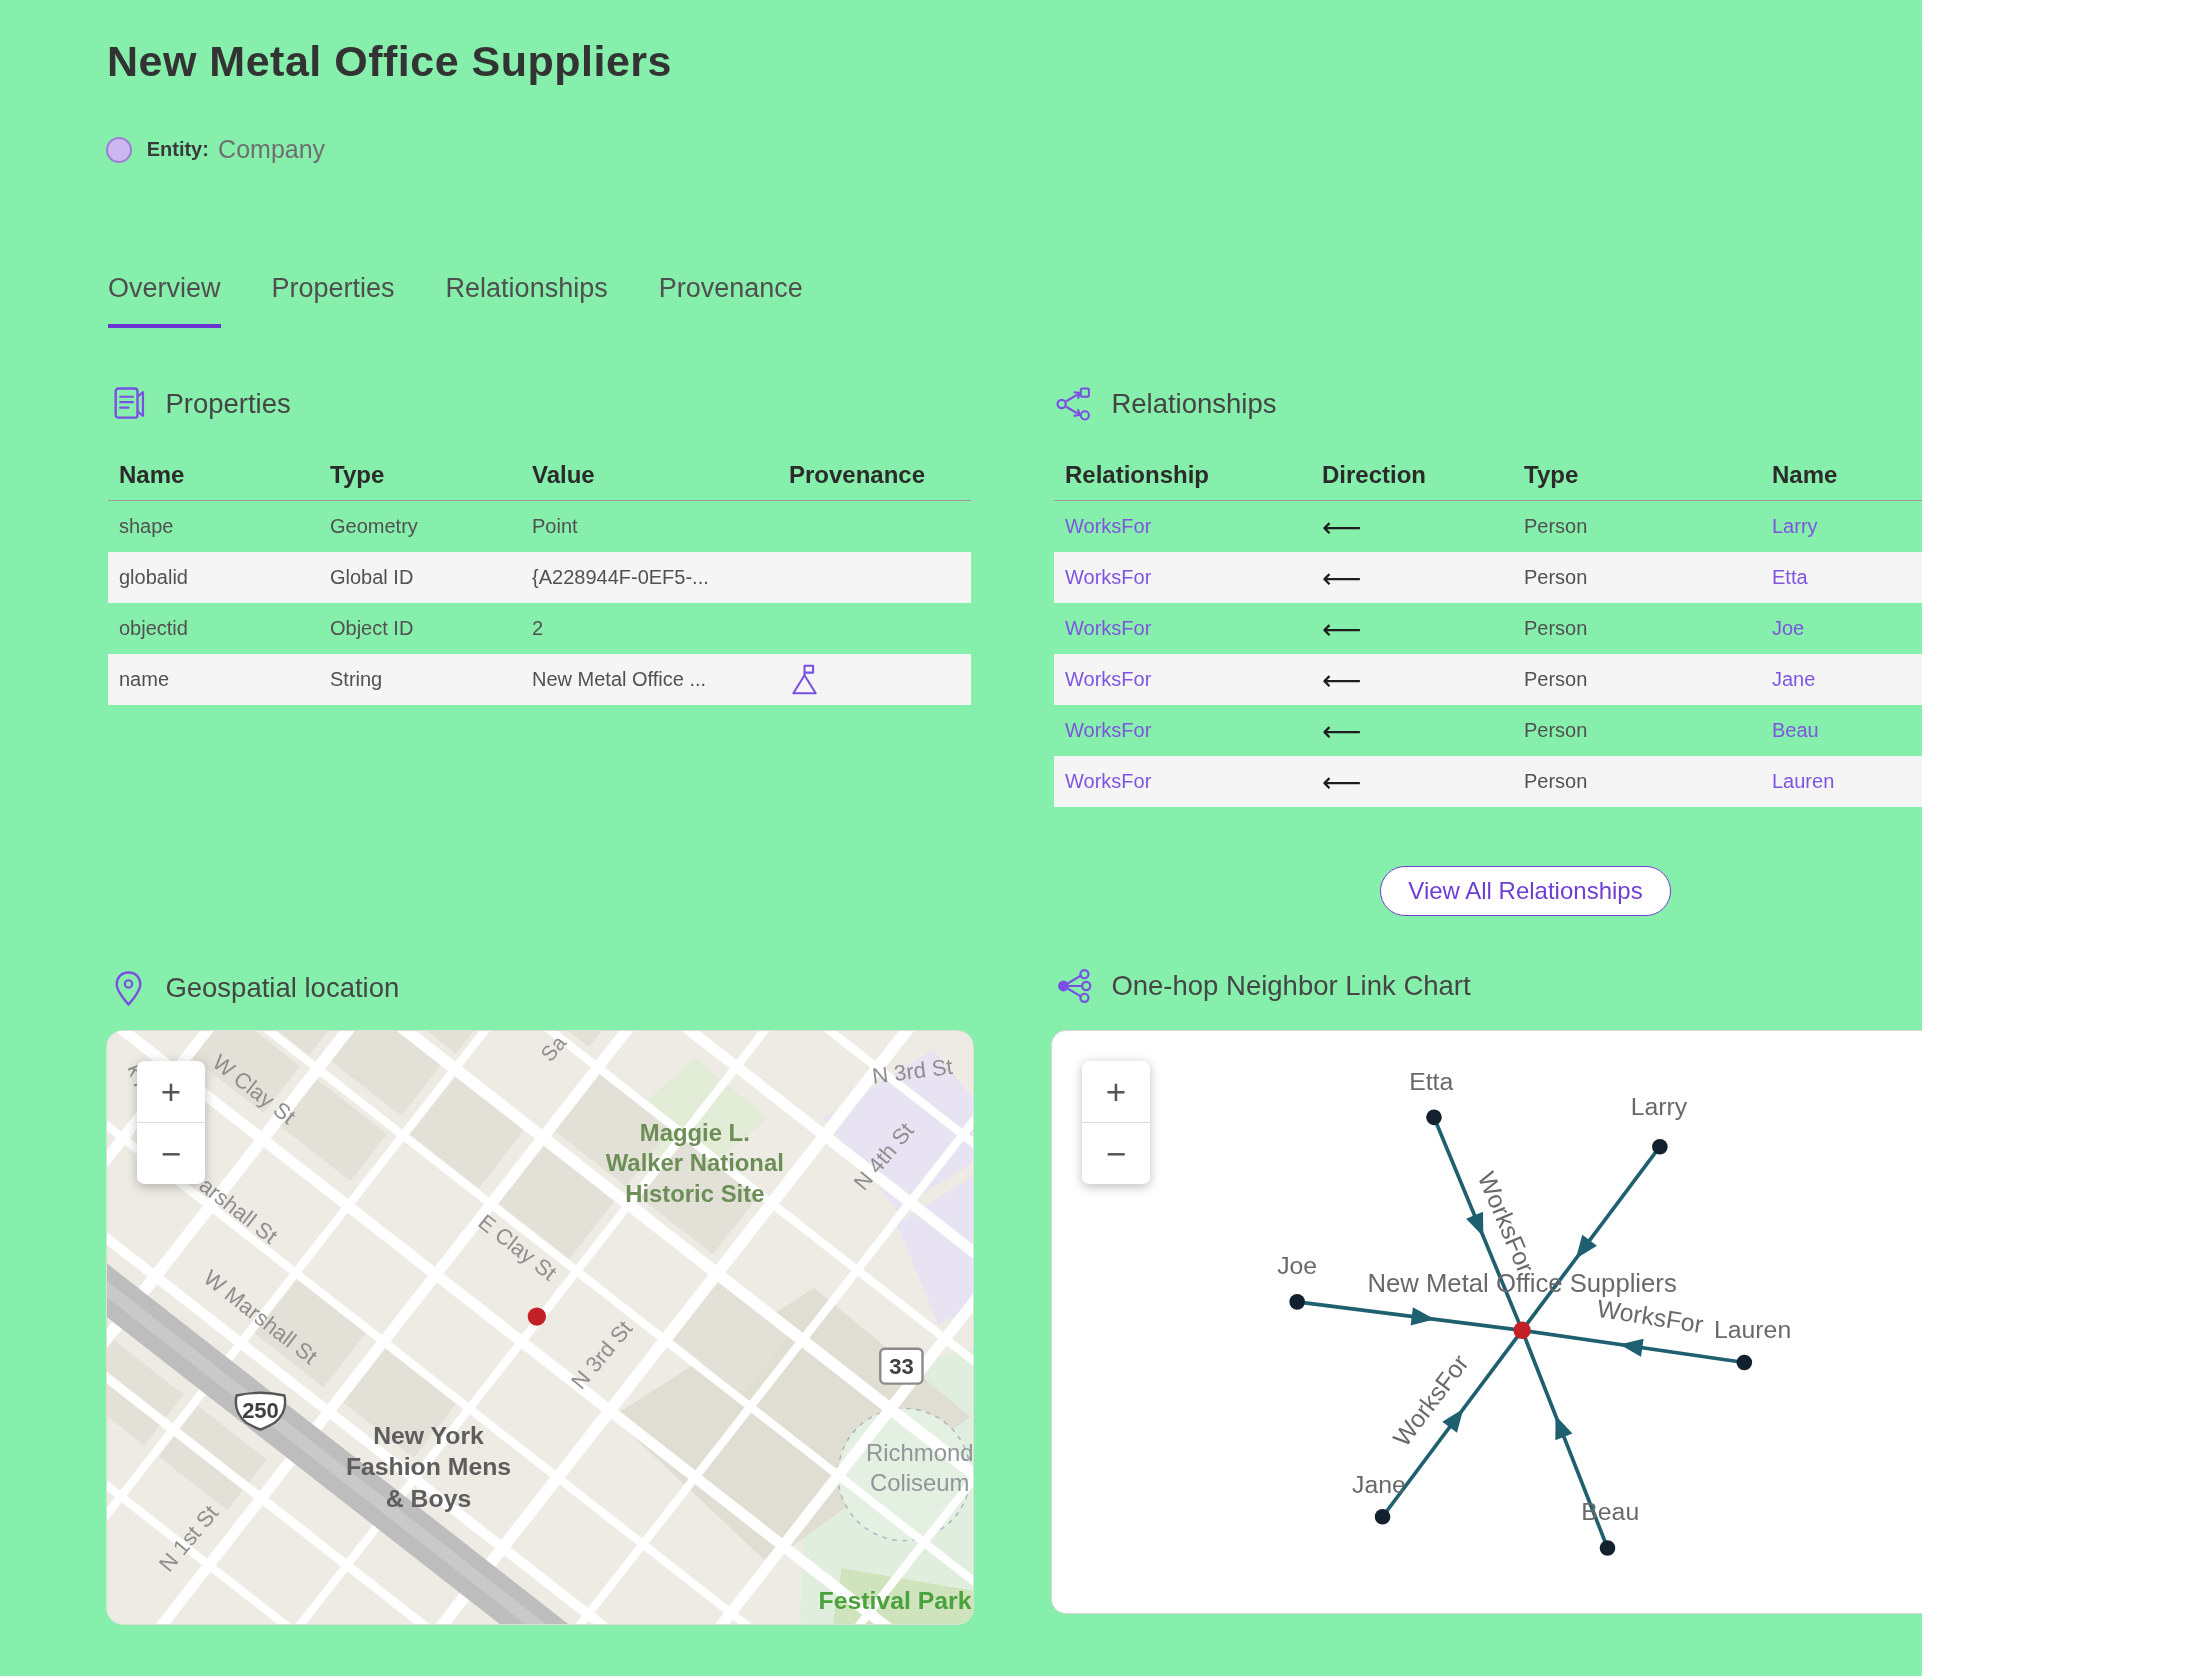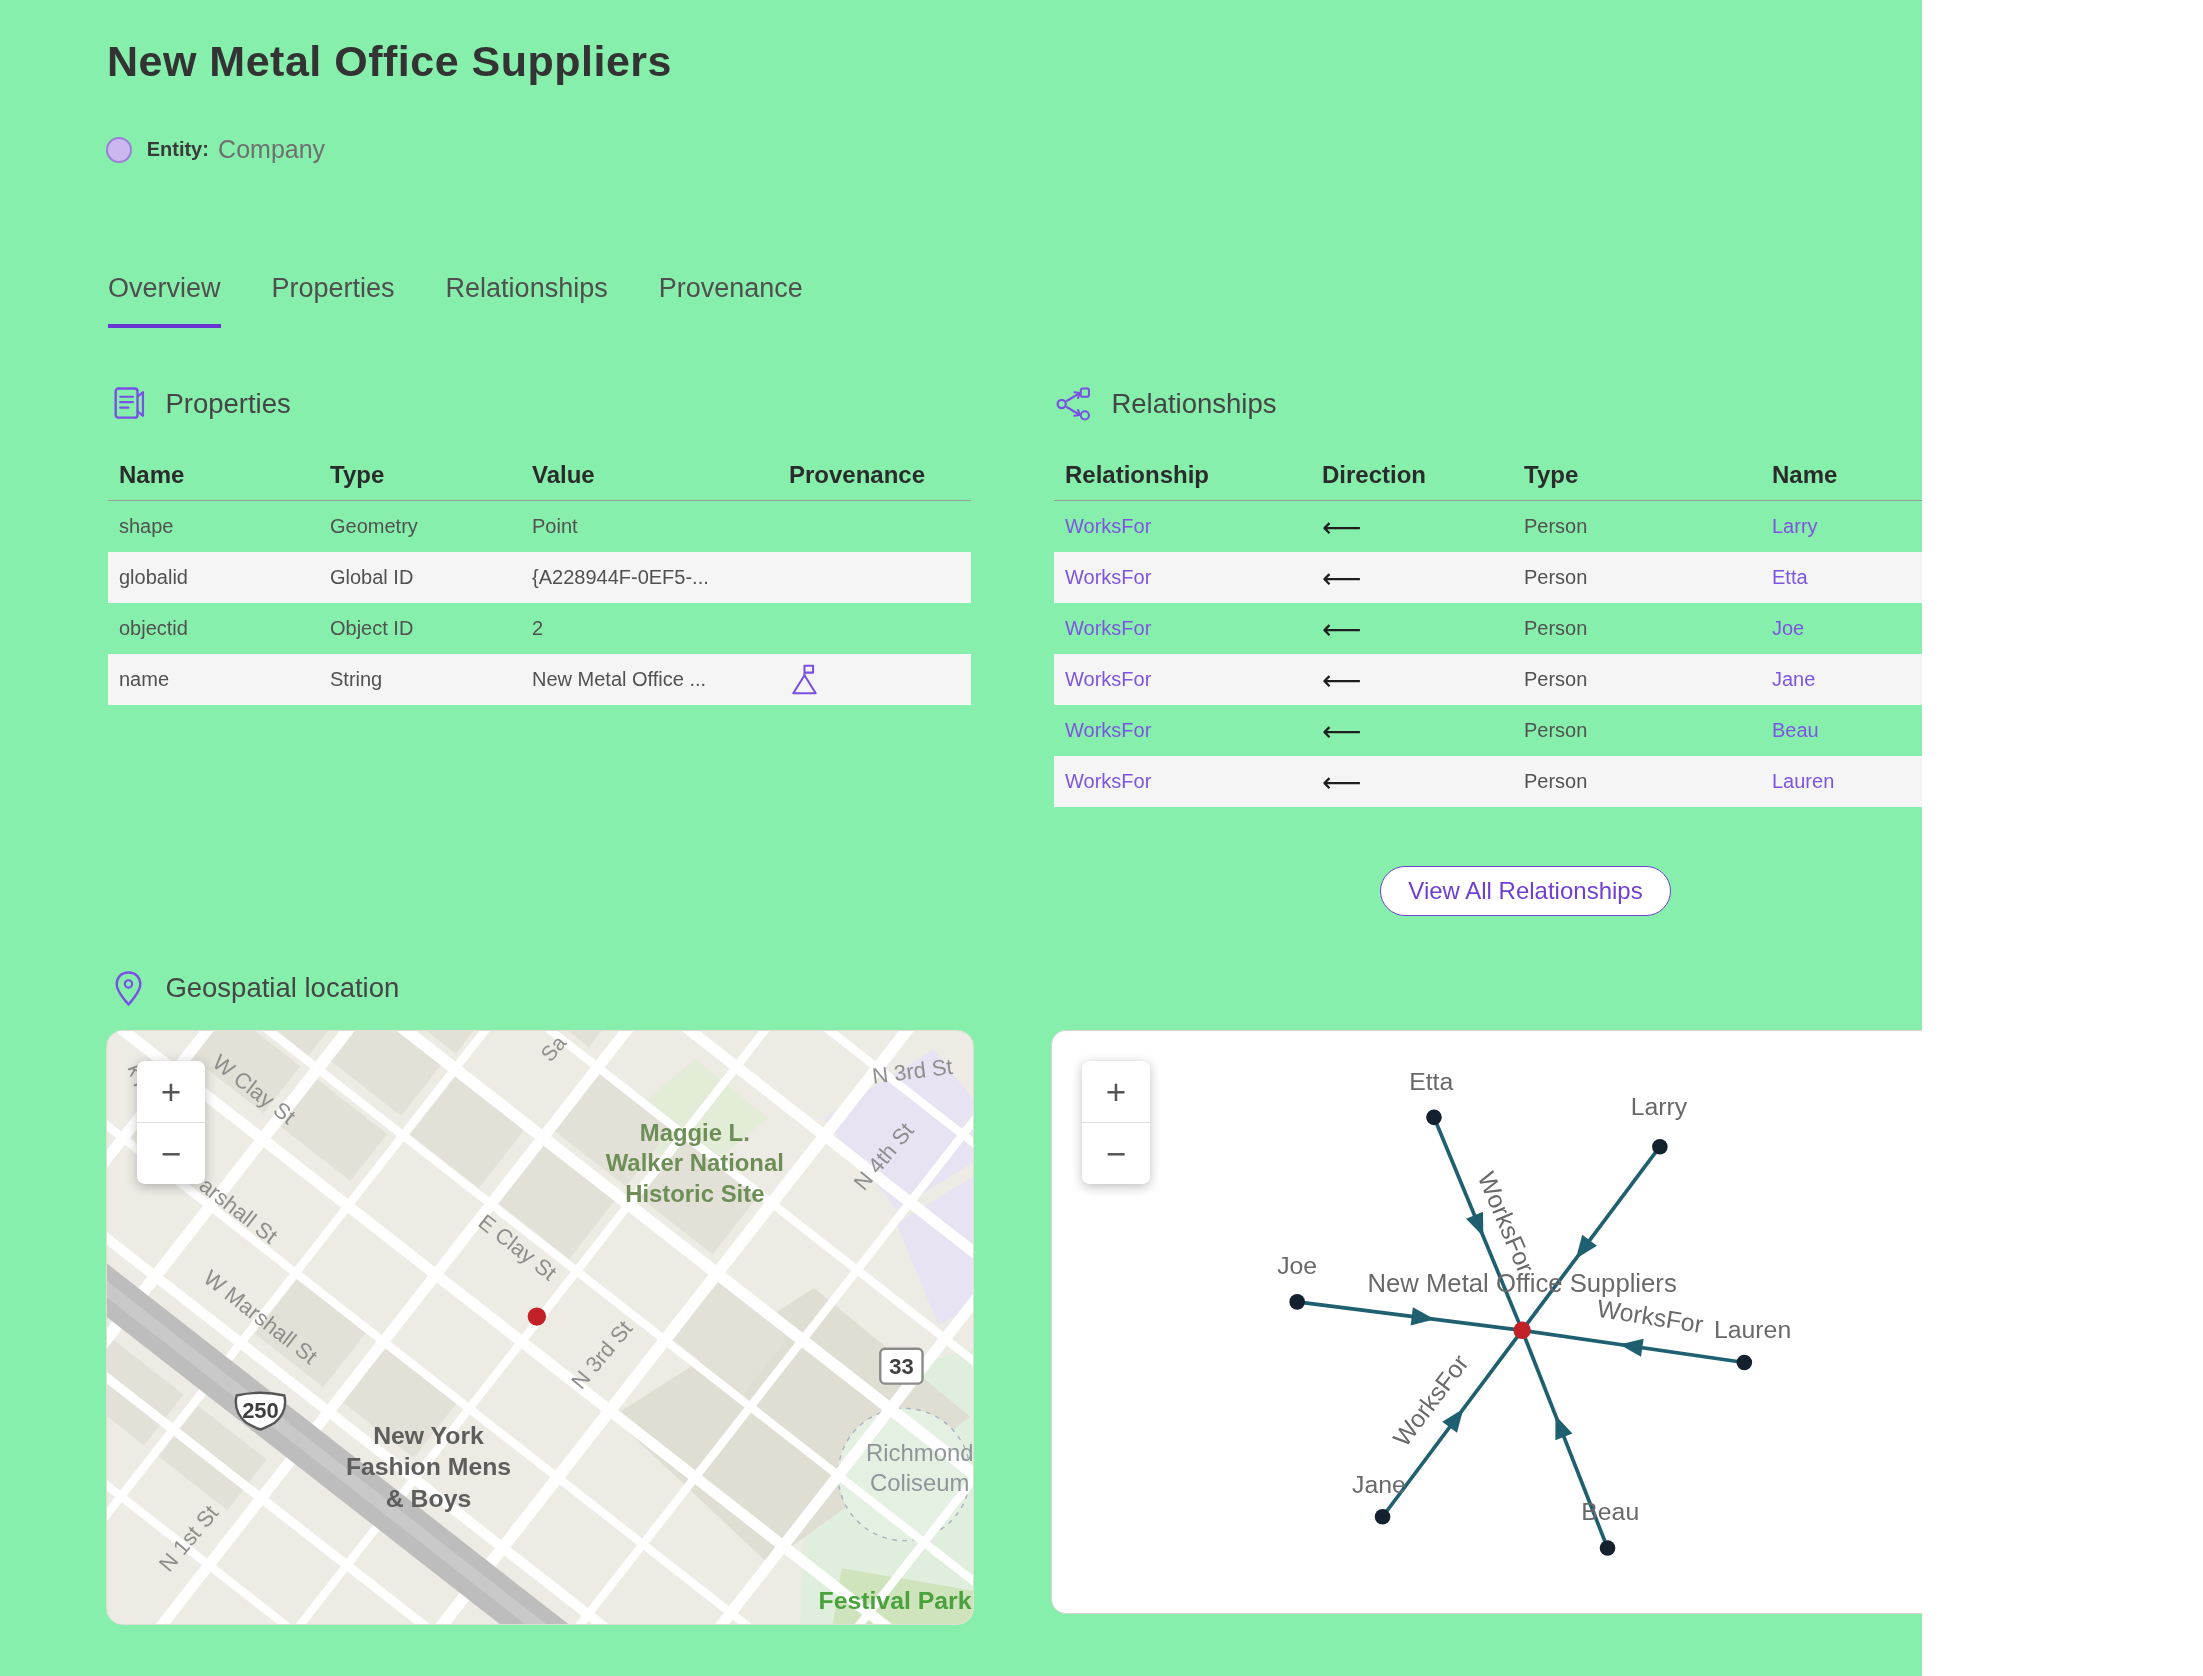--- a/index.html
+++ b/index.html
@@ -294,20 +294,30 @@
           <text x="858" y="630" text-anchor="middle" fill="#49a23c" font-size="27" font-weight="600">Festival Park</text>
           <circle cx="468" cy="311" r="10" fill="#c22127"></circle>
         </g>
     </svg>
     <div class="zoomctl">
       <div class="zoombtn">+</div>
       <div class="zoombtn">−</div>
     </div>
   </div>
 
+  <div class="section-head" style="left:1054px;top:966px">
+    <svg class="icon" width="39" height="40" viewBox="0 0 42 44">
+      <circle cx="10" cy="22" r="6" fill="#7a4fe3"></circle>
+      <path d="M15,19 L30,10 M16,22 L31,22 M15,25 L30,34" stroke="#7a4fe3" stroke-width="2.4"></path>
+      <circle cx="33" cy="9" r="4.5" fill="none" stroke="#7a4fe3" stroke-width="2.4"></circle>
+      <circle cx="35" cy="22" r="4.5" fill="none" stroke="#7a4fe3" stroke-width="2.4"></circle>
+      <circle cx="33" cy="35" r="4.5" fill="none" stroke="#7a4fe3" stroke-width="2.4"></circle>
+    </svg>
+    <span class="section-title">One-hop Neighbor Link Chart</span>
+  </div>
 
   <div class="chart-panel">
     <svg class="panel-svg" id="chart-svg" width="943" height="584" viewBox="0 0 1027 636">
       <g id="chart-edges">
           <line x1="416" y1="94" x2="512" y2="326" stroke="#1e5f70" stroke-width="4"></line>
           <polygon points="469.7352768908945,223.86025248632836 450.9363137485181,204.5833496030441 469.41665039695596,196.9363137485181" fill="#1e5f70"></polygon>
           <line x1="662" y1="126" x2="512" y2="326" stroke="#1e5f70" stroke-width="4"></line>
           <polygon points="570.5,248 577.5,222 593.5,234" fill="#1e5f70"></polygon>
           <line x1="267" y1="295" x2="512" y2="326" stroke="#1e5f70" stroke-width="4"></line>
           <polygon points="416.6313478606875,313.9329460558421 390.573804055647,320.7156012032303 393.08439879676973,300.873804055647" fill="#1e5f70"></polygon>

